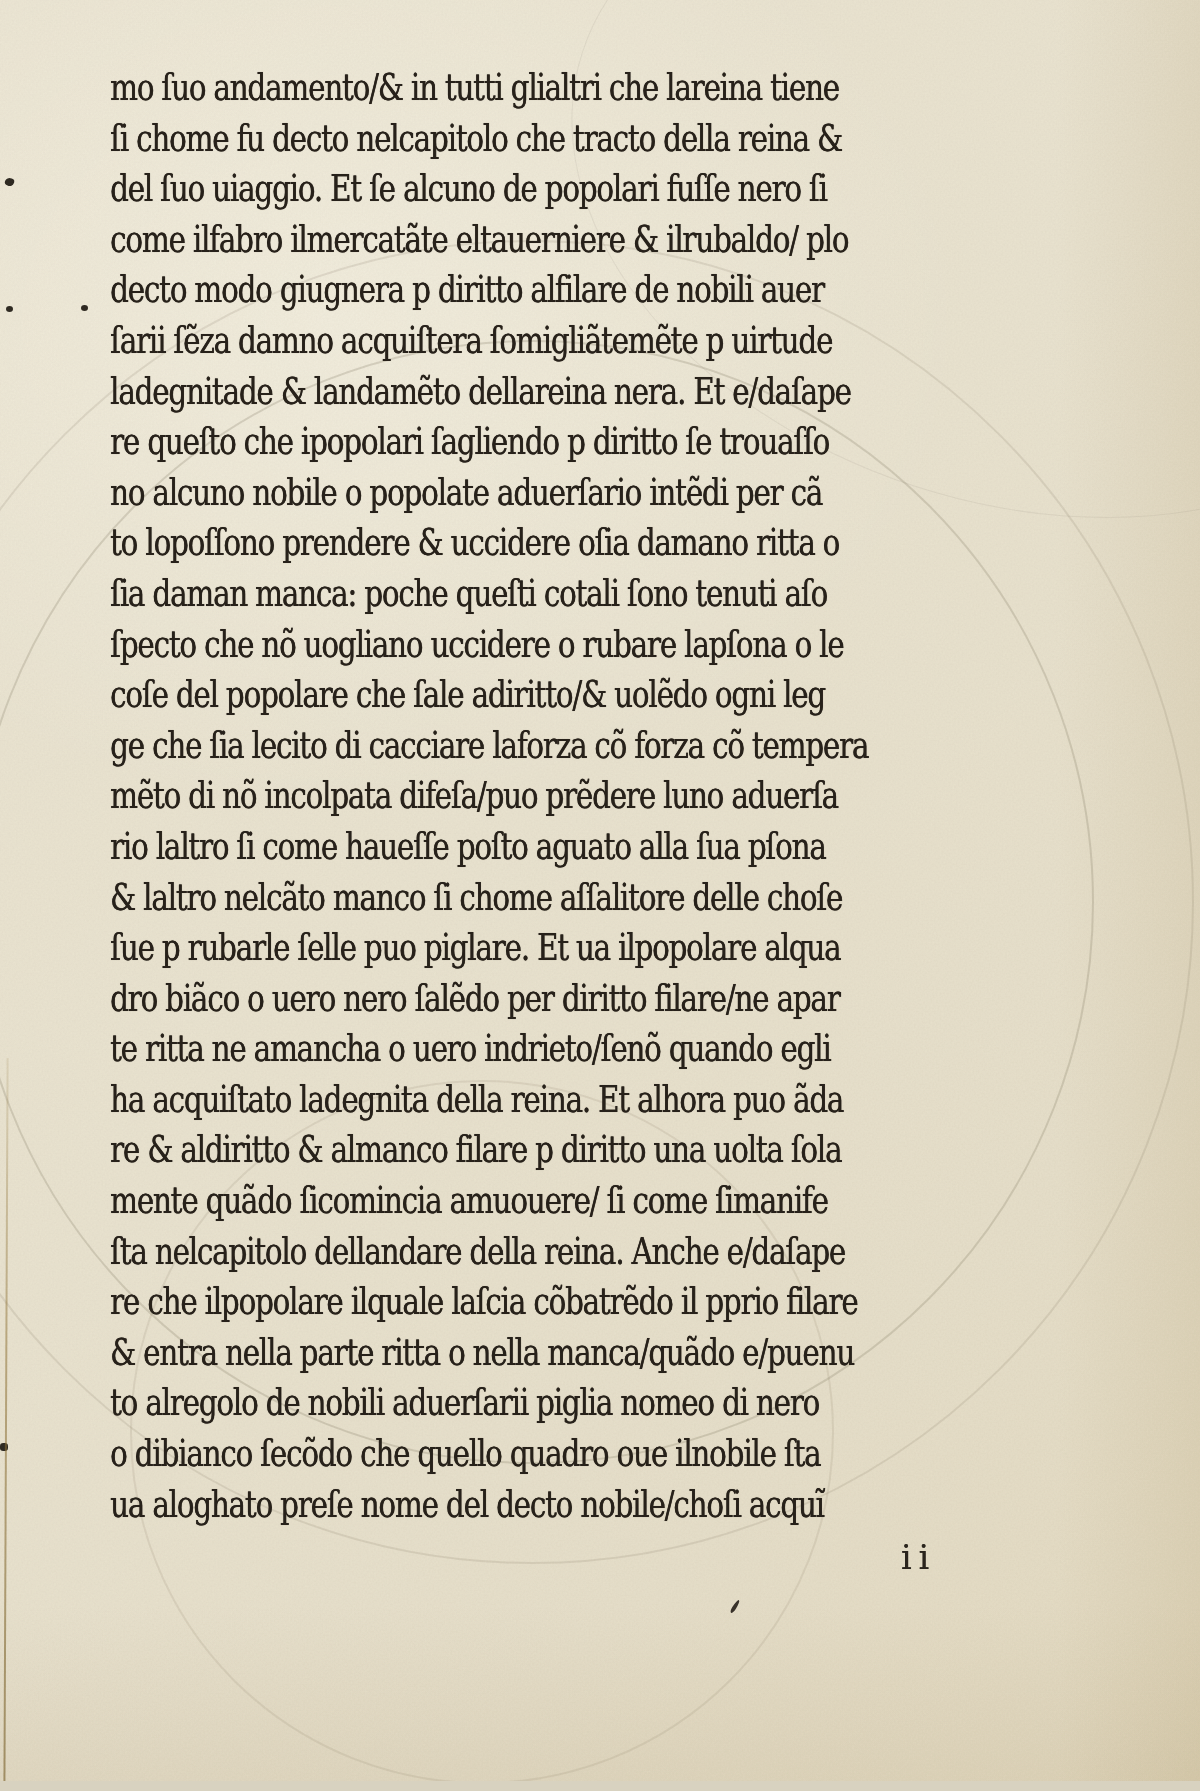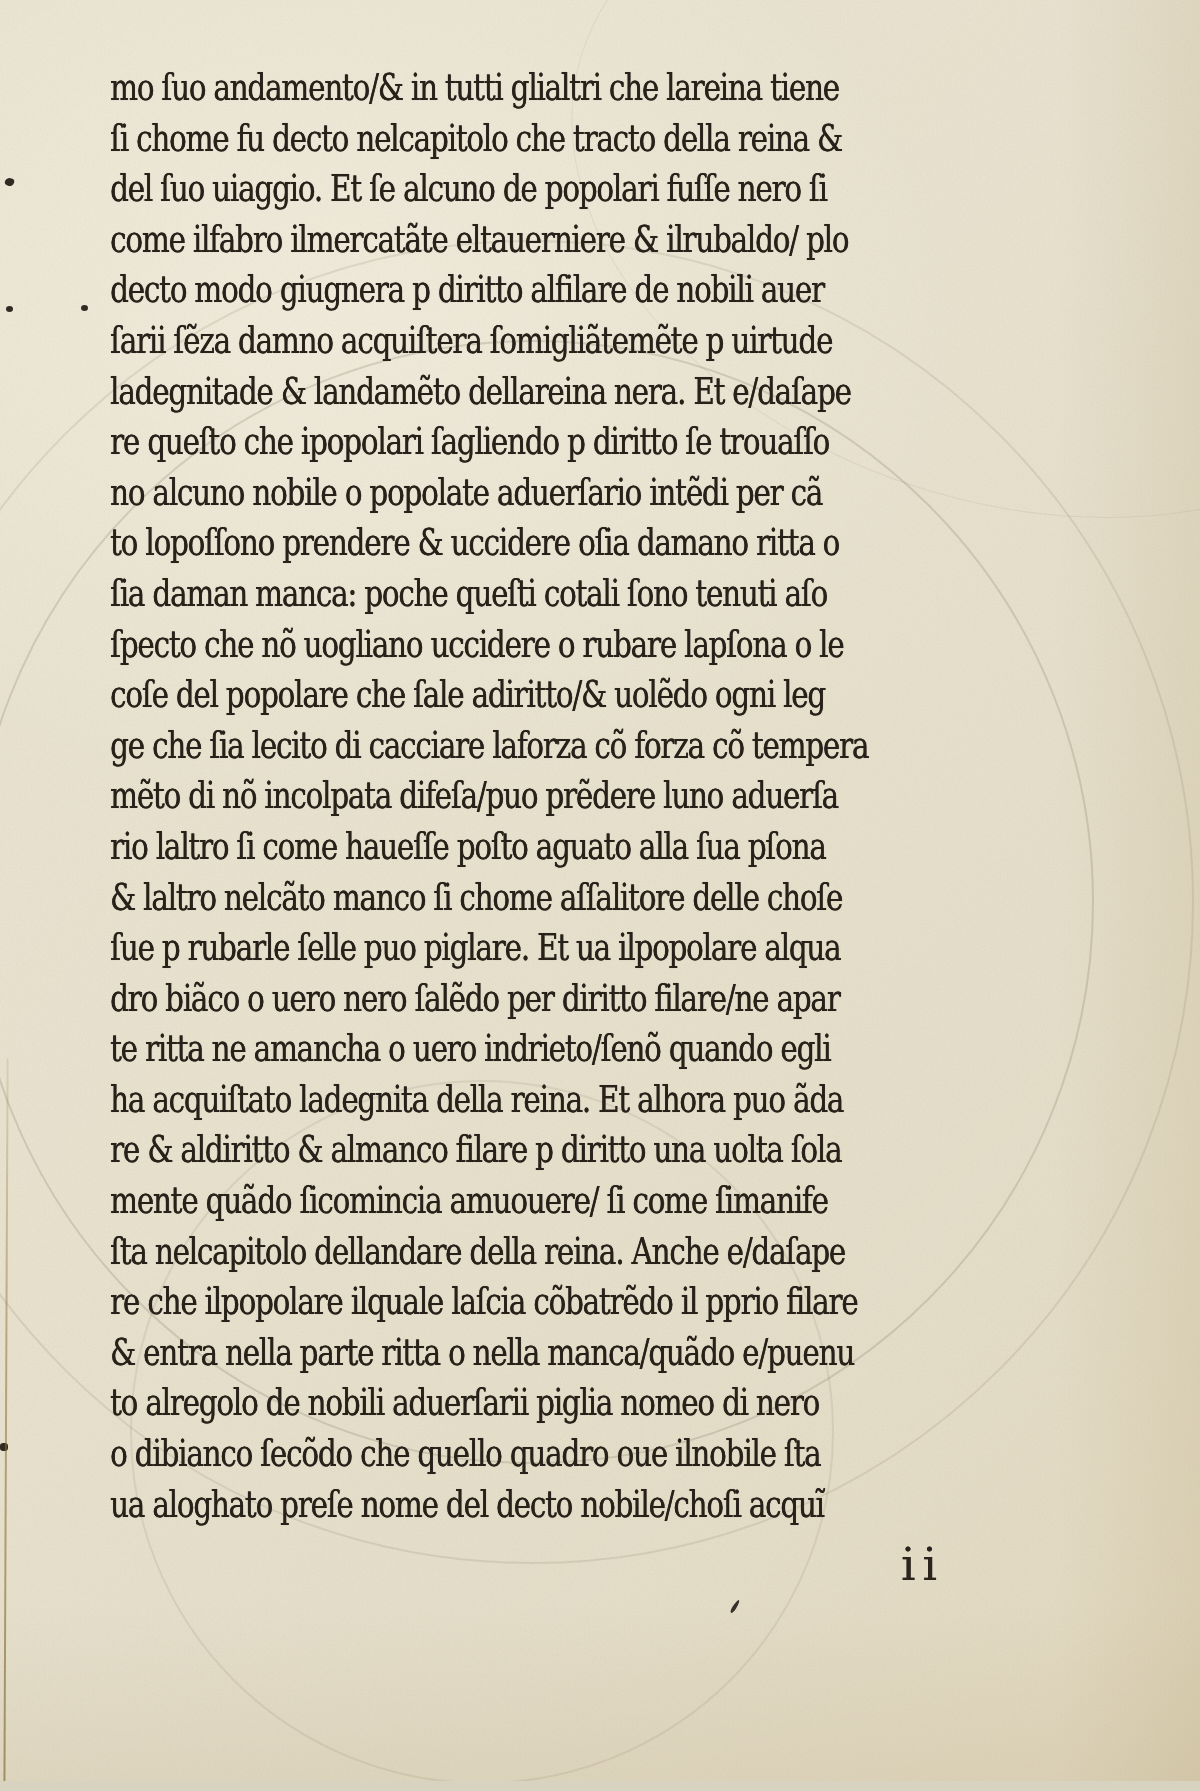--- a/index.html
+++ b/index.html
@@ -29,21 +29,21 @@
     font-size:38px;
     letter-spacing:-1.6px;
     line-height:50.6px;
   }
   .line{
     white-space:nowrap;
     text-shadow:0.35px 0 0 rgba(39,33,26,0.85), 0 0 1px rgba(50,40,28,0.35);
   }
   .page-number{
     position:absolute;left:901px;top:1538px;
-    color:#2a241c;font-size:45px;letter-spacing:7px;
+    color:#2a241c;font-size:33px;letter-spacing:7px;
     text-shadow:0.3px 0 0 rgba(39,33,26,0.8);
   }
   .speck{position:absolute;background:#2f2a22;border-radius:50%;}
   .speck-1{left:5px;top:178px;width:9px;height:8px;transform:rotate(20deg);border-radius:60% 40% 55% 45%;}
   .speck-2{left:6px;top:306px;width:7px;height:6px;}
   .speck-3{left:81px;top:305px;width:7px;height:6px;}
   .speck-4{left:0px;top:1443px;width:8px;height:8px;border-radius:40%;}
   .comma-mark{
     position:absolute;left:733px;top:1599px;width:4px;height:15px;
     background:#39322a;border-radius:50% 50% 50% 50%/60% 60% 40% 40%;

